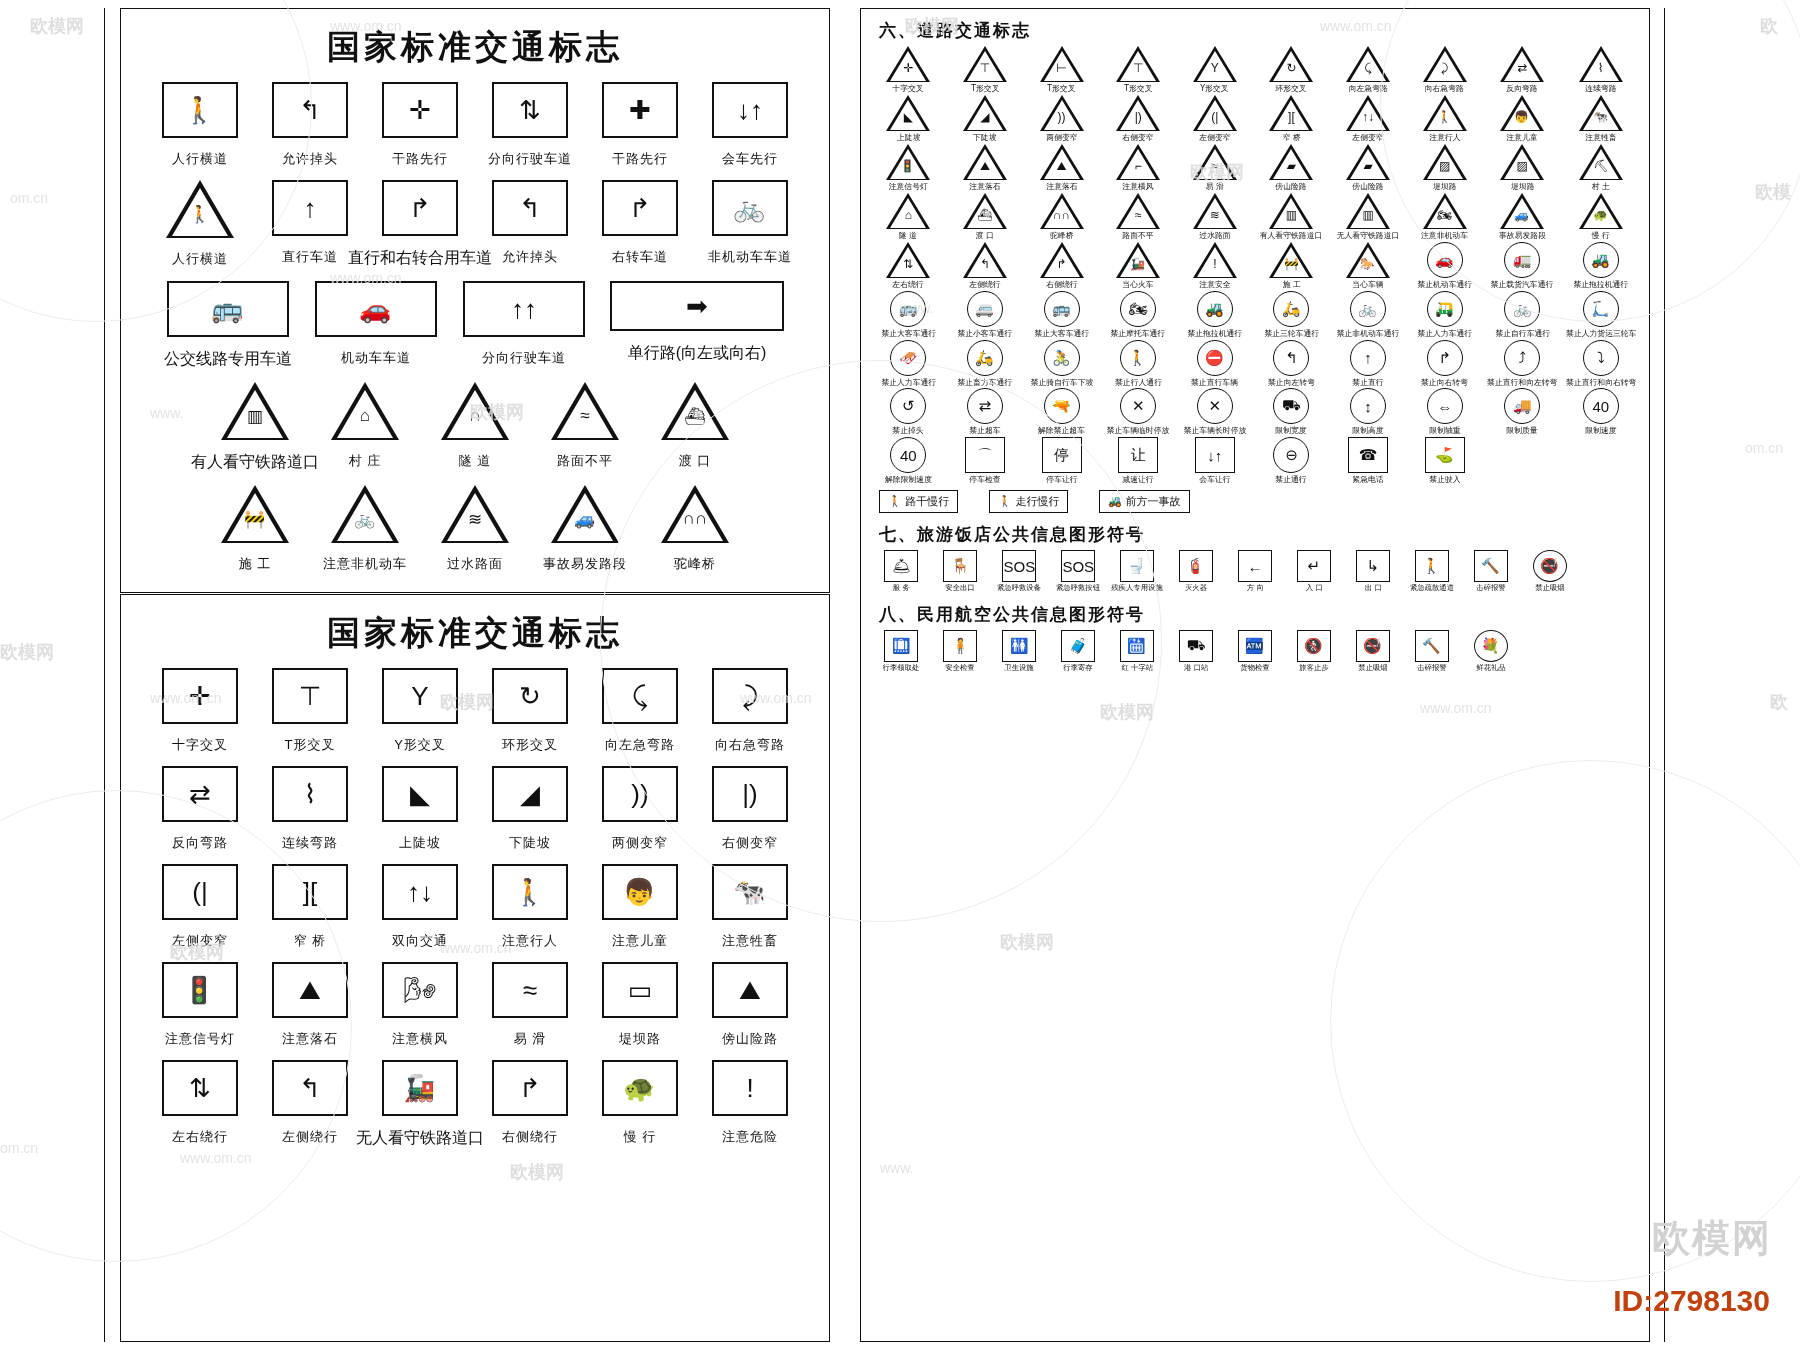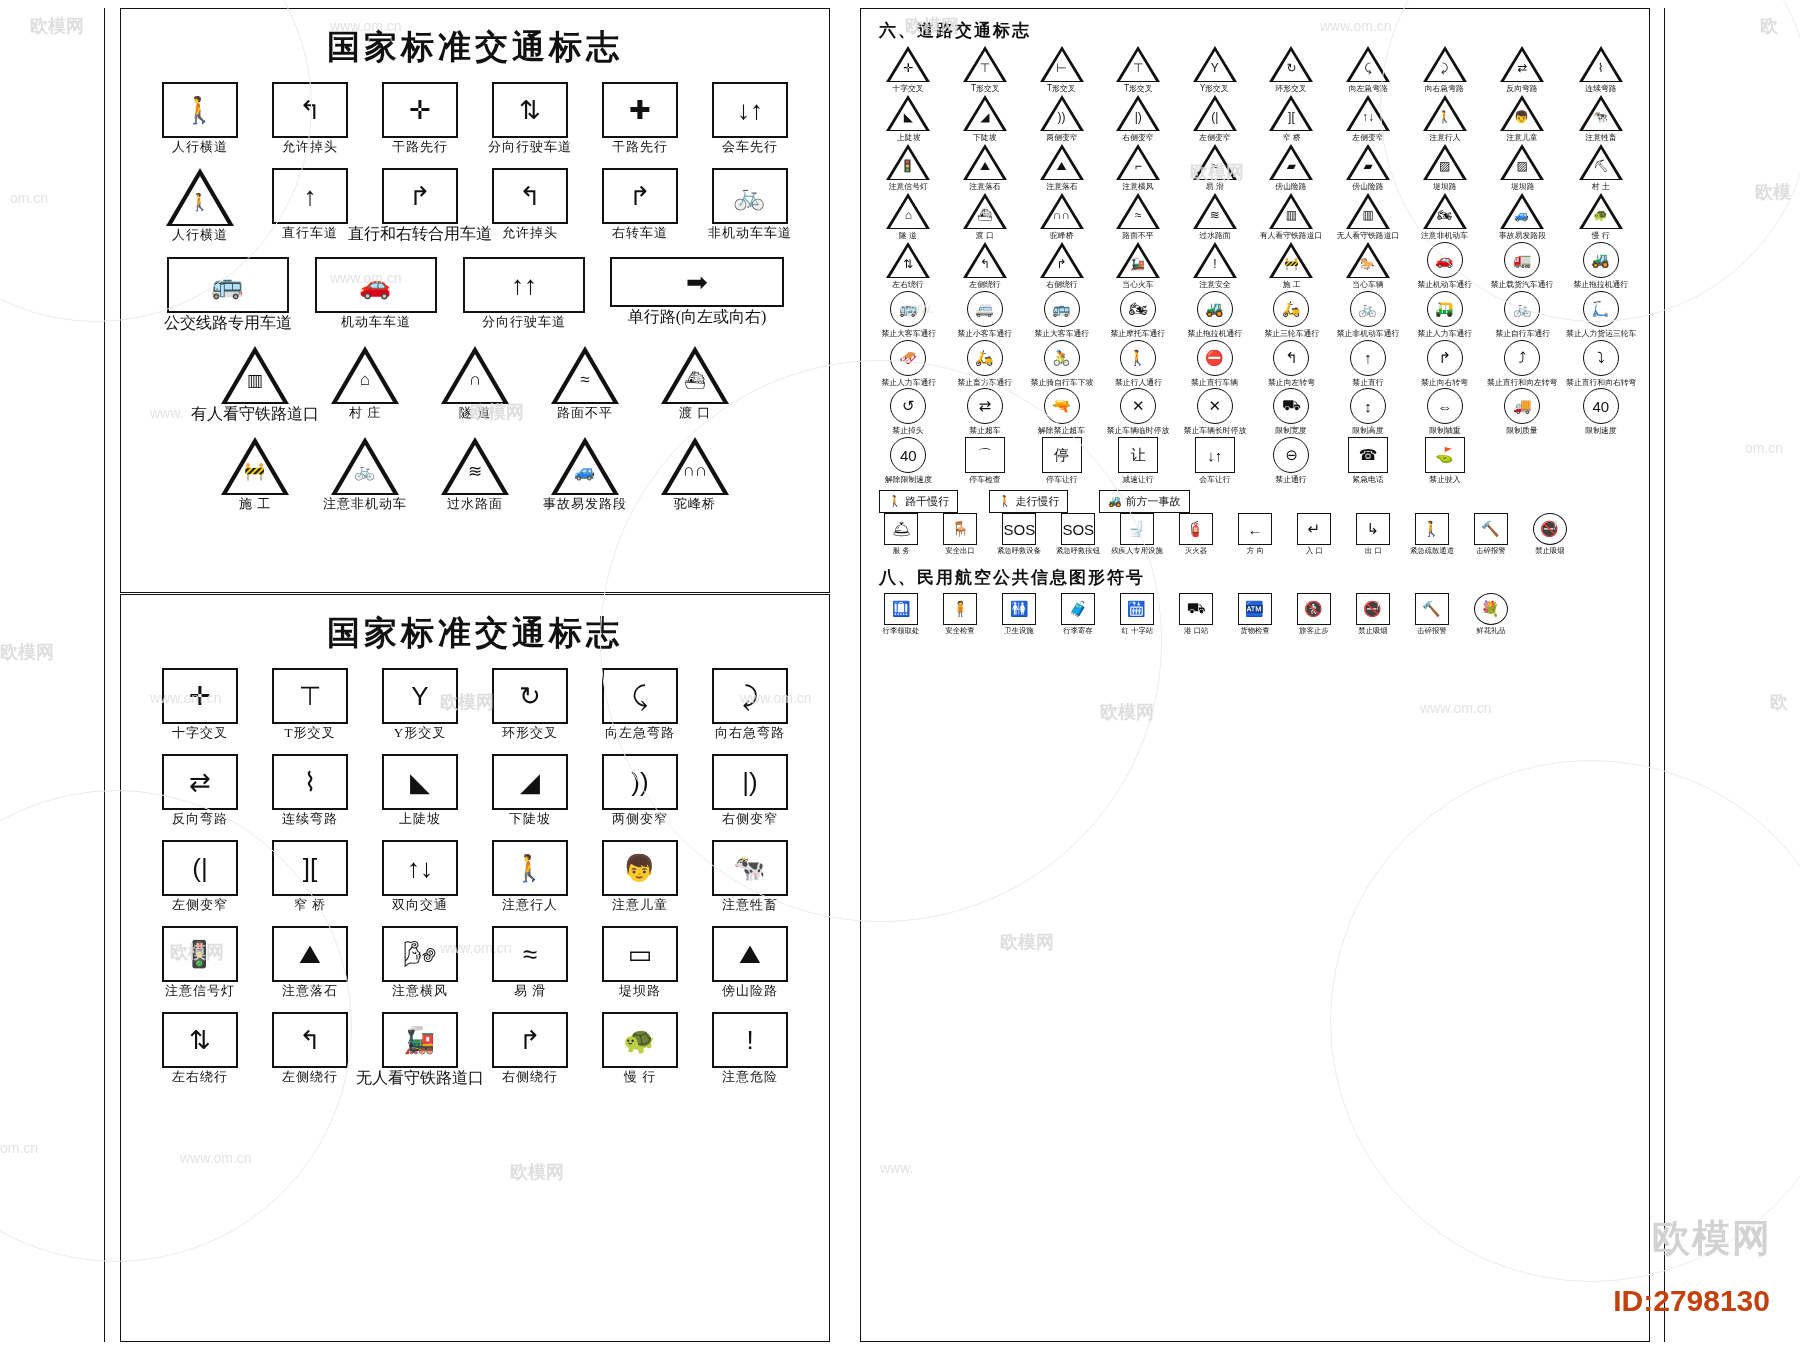--- a/index.html
+++ b/index.html
@@ -88,24 +88,24 @@
     border-left:28px solid transparent;
     border-right:28px solid transparent;
     border-bottom:48px solid #fff;
   }
   .tri span{
     position:absolute;left:-34px;top:24px;width:68px;
     text-align:center;font-size:17px;color:#111;z-index:2;
   }
   .caption{
     font-size:13px;
-    margin-top:0;
+    margin-top:12px;
     text-align:right;
     letter-spacing:1px;
-    font-family:Liberation Serif, serif;
+    font-family:Liberation Sans, sans-serif;
     white-space:nowrap;
   }
   .caption.wide{letter-spacing:0;font-size:16px;}
 
   
   .sec-title{
     font-size:17px;
     font-weight:bold;
     margin:10px 0 4px 18px;
     font-family:"DejaVu Sans", sans-serif;
@@ -956,20 +956,21 @@
         <div class="mcap">禁止驶入</div>
       </div>
     </div>
 
   <div class="wide-row" id="r-wide">
       <div class="wide-item">🚶 路干慢行</div>
       <div class="wide-item">🚶 走行慢行</div>
       <div class="wide-item">🚜 前方一事故</div>
     </div>
 
+  <div class="sec-title">七、旅游饭店公共信息图形符号</div>
   <div class="pub-grid pub" id="r-grid-hotel">
       <div class="mini">
         <div class="mshape box">🛎</div>
         <div class="mcap">服  务</div>
       </div>
       <div class="mini">
         <div class="mshape box">🪑</div>
         <div class="mcap">安全出口</div>
       </div>
       <div class="mini">

